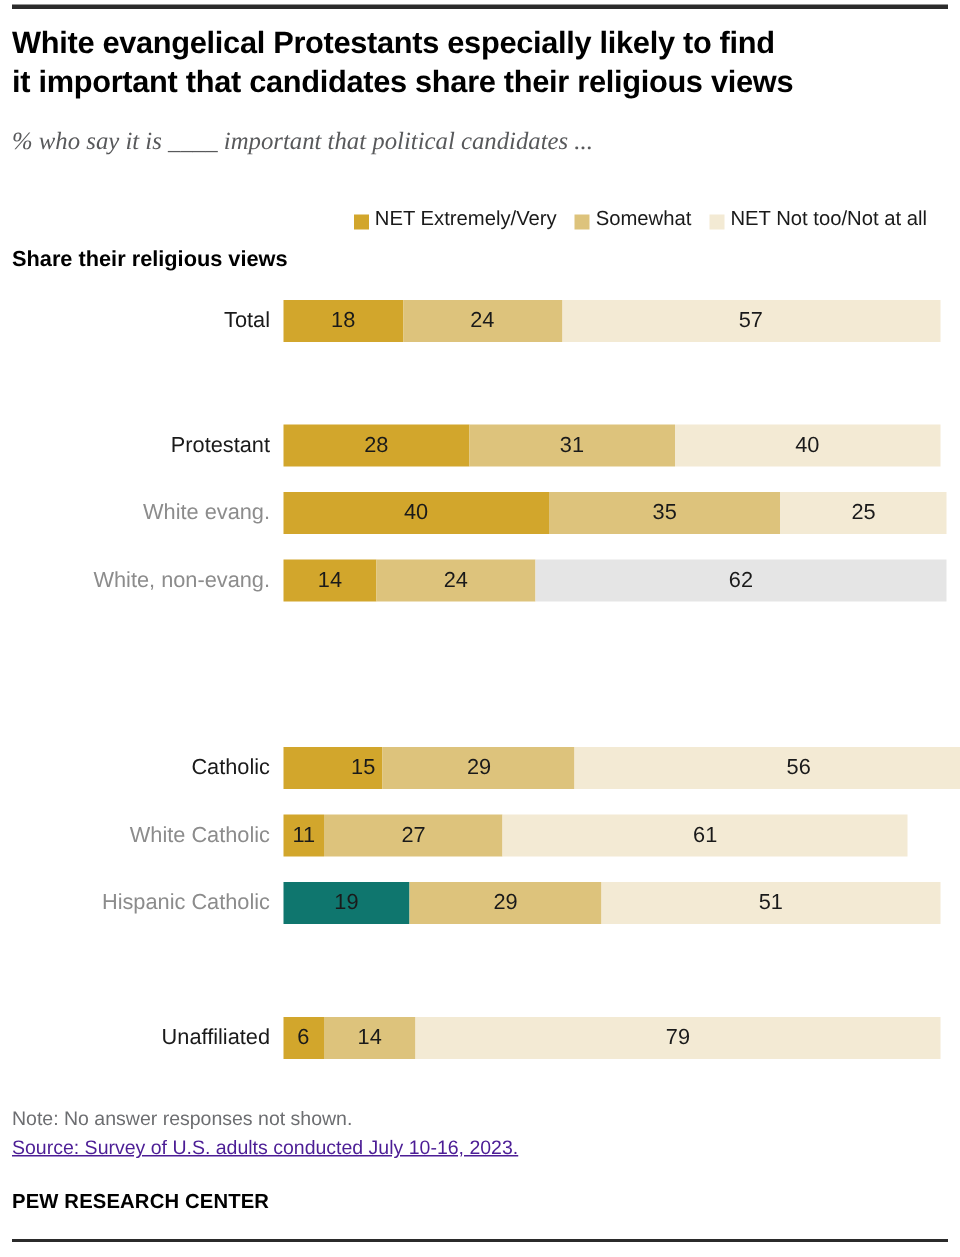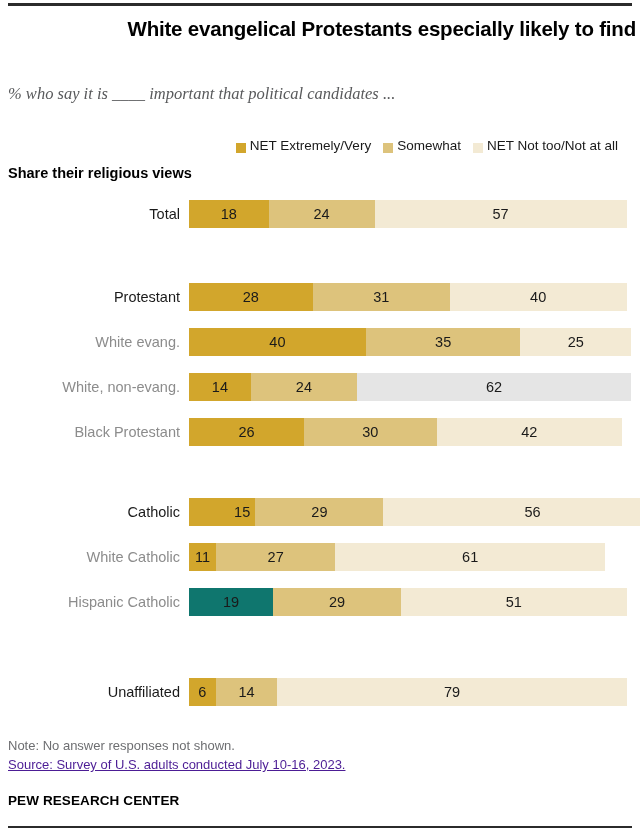--- a/index.html
+++ b/index.html
@@ -44,21 +44,21 @@
     position: absolute;
     left: 8px;
     top: 16px;
     width: 628px;
     font-size: 20.5px;
     font-weight: bold;
     line-height: 26px;
     letter-spacing: -0.2px;
     color: #000000;
   }
-  .title .line { display: block; text-align: right; }
+  .title .line { display: block; }
 
   .subtitle {
     position: absolute;
     left: 8px;
     top: 84px;
     width: 620px;
     font-family: "Liberation Serif", serif;
     font-style: italic;
     font-size: 16.5px;
     color: #58595b;
@@ -177,20 +177,21 @@
 </style>
 </head>
 <body>
 
 <div class="page">
 
   <div class="top-rule"></div>
 
   <div class="title">
     <span class="line">White evangelical Protestants especially likely to find</span>
+    <span class="line">it important that candidates share their religious views</span>
   </div>
 
   <div class="subtitle">% who say it is ____ important that political candidates ...</div>
 
   <div class="legend" id="legend">
       <div class="legend-item">
         <span class="legend-swatch" style="background: rgb(210, 166, 44);"></span>
         <span>NET Extremely/Very</span>
       </div>
       <div class="legend-item">
@@ -255,34 +256,20 @@
             <span>14</span>
           </div>
           <div class="seg" style="width: 106.08px; background: rgb(221, 195, 124);">
             <span>24</span>
           </div>
           <div class="seg" style="width: 274.04px; background: #e5e5e5;">
             <span>62</span>
           </div>
         </div>
       </div>
-      <div class="row" style="top: 418px;">
-        <div class="row-label gray">Black Protestant</div>
-        <div class="bar">
-          <div class="seg" style="width: 114.92px; background: rgb(210, 166, 44);">
-            <span>26</span>
-          </div>
-          <div class="seg" style="width: 132.6px; background: rgb(221, 195, 124);">
-            <span>30</span>
-          </div>
-          <div class="seg" style="width: 185.64px; background: rgb(243, 234, 212);">
-            <span>42</span>
-          </div>
-        </div>
-      </div>
       <div class="row" style="top: 498px;">
         <div class="row-label dark">Catholic</div>
         <div class="bar">
           <div class="seg" style="width: 66.3px; background: rgb(210, 166, 44); padding-left: 40px;">
             <span>15</span>
           </div>
           <div class="seg" style="width: 128.18px; background: rgb(221, 195, 124);">
             <span>29</span>
           </div>
           <div class="seg" style="width: 298px; background: rgb(243, 234, 212);">

